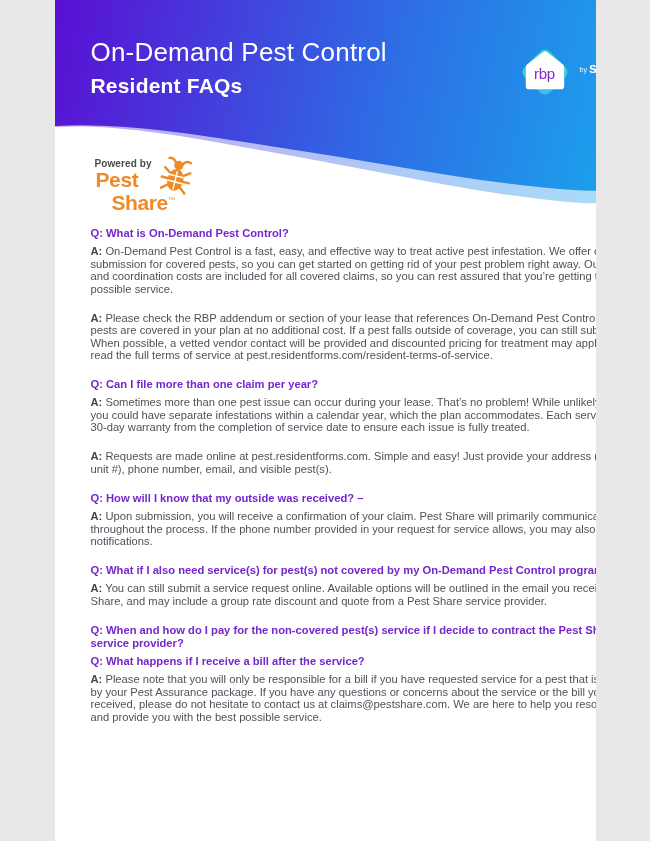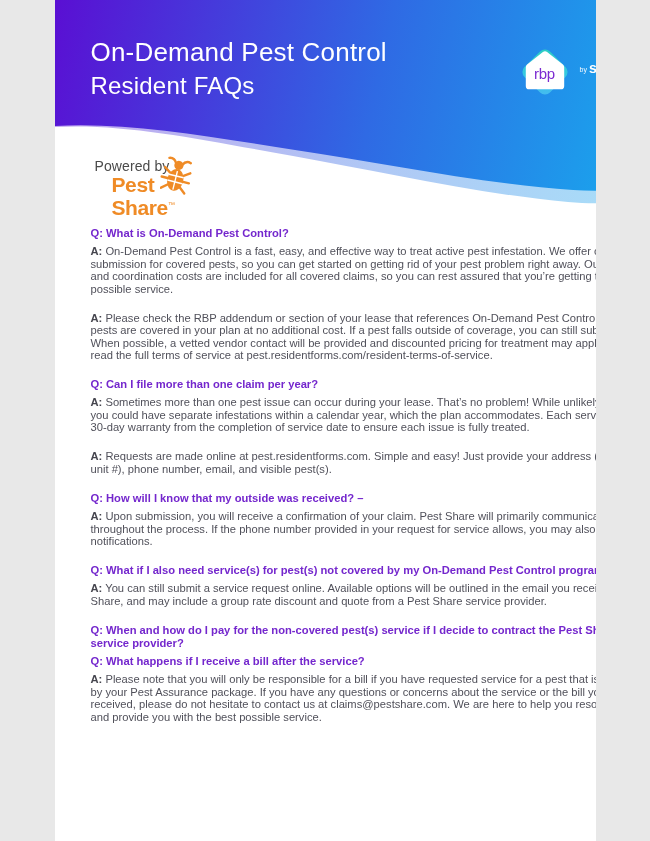--- a/index.html
+++ b/index.html
@@ -4,43 +4,43 @@
 <style>
   html,body{margin:0;padding:0;background:#e8e8e8;}
   .page{
     position:relative;width:541px;height:841px;margin:0 auto;background:#ffffff;
     overflow:hidden;font-family:"Liberation Sans",sans-serif;
   }
   
   .banner-svg{position:absolute;top:0;left:0;display:block;}
   .title-block{position:absolute;left:36px;top:36px;color:#ffffff;}
   .title-line1{font-size:26px;font-weight:400;line-height:33px;letter-spacing:.2px;}
-  .title-line2{font-size:24px;font-weight:400;line-height:34px;letter-spacing:.2px;}
+  .title-line2{font-size:21px;font-weight:700;line-height:34px;letter-spacing:.2px;}
   
   .rbp-logo{position:absolute;left:466px;top:48px;display:flex;align-items:center;gap:11px;}
   .rbp-badge{position:relative;width:48px;height:48px;}
   .rbp-diamond{
     position:absolute;left:6px;top:6px;width:36px;height:36px;border-radius:7px;
     transform:rotate(45deg);
     background:linear-gradient(135deg,#2ccfc0 0%,#35c8e0 55%,#46b9f2 100%);
   }
   .rbp-house{position:absolute;left:0;top:0;}
   .rbp-word{
     position:absolute;left:0;top:17px;width:48px;text-align:center;
     color:#7c2bd1;font-size:15px;font-weight:400;letter-spacing:-.3px;
   }
   .sn-block{display:flex;align-items:flex-start;color:#fff;padding-top:4px;}
   .sn-by{font-size:7px;font-weight:400;margin:4px 2px 0 0;opacity:.95;}
   .sn-words{display:flex;flex-direction:column;line-height:12px;}
   .sn-line1{font-size:14px;font-weight:700;letter-spacing:-.3px;}
   .sn-line2{font-size:10px;font-weight:700;letter-spacing:-.3px;margin-left:7px;}
   
   .pestshare{position:absolute;left:33px;top:158px;width:112px;color:#ef8b26;}
-  .ps-powered{font-size:14px;font-weight:400;color:#4a4a4a;margin:0 0 1px 7px;letter-spacing:.1px;}
-  .ps-line1{font-size:21px;font-weight:800;line-height:20px;letter-spacing:-.4px;margin-left:24px;}
+  .ps-powered{font-size:10px;font-weight:700;color:#4a4a4a;margin:0 0 1px 7px;letter-spacing:.1px;}
+  .ps-line1{font-size:21px;font-weight:800;line-height:20px;letter-spacing:-.4px;margin-left:8px;}
   .ps-line2{font-size:21px;font-weight:800;line-height:19px;letter-spacing:-.4px;margin-left:24px;}
   .ps-tm{font-size:7px;font-weight:400;vertical-align:super;}
   .ps-bug{position:absolute;right:8px;top:-2px;}
   
   .faq-list{position:absolute;left:36px;top:227px;width:581px;}
   .faq-item h3{
     margin:0 0 5px 0;font-size:11.2px;line-height:13.2px;font-weight:700;color:#7427cd;
   }
   .faq-item p{
     margin:0 0 16.5px 0;font-size:11.2px;line-height:12.5px;font-weight:400;color:#50505a;

